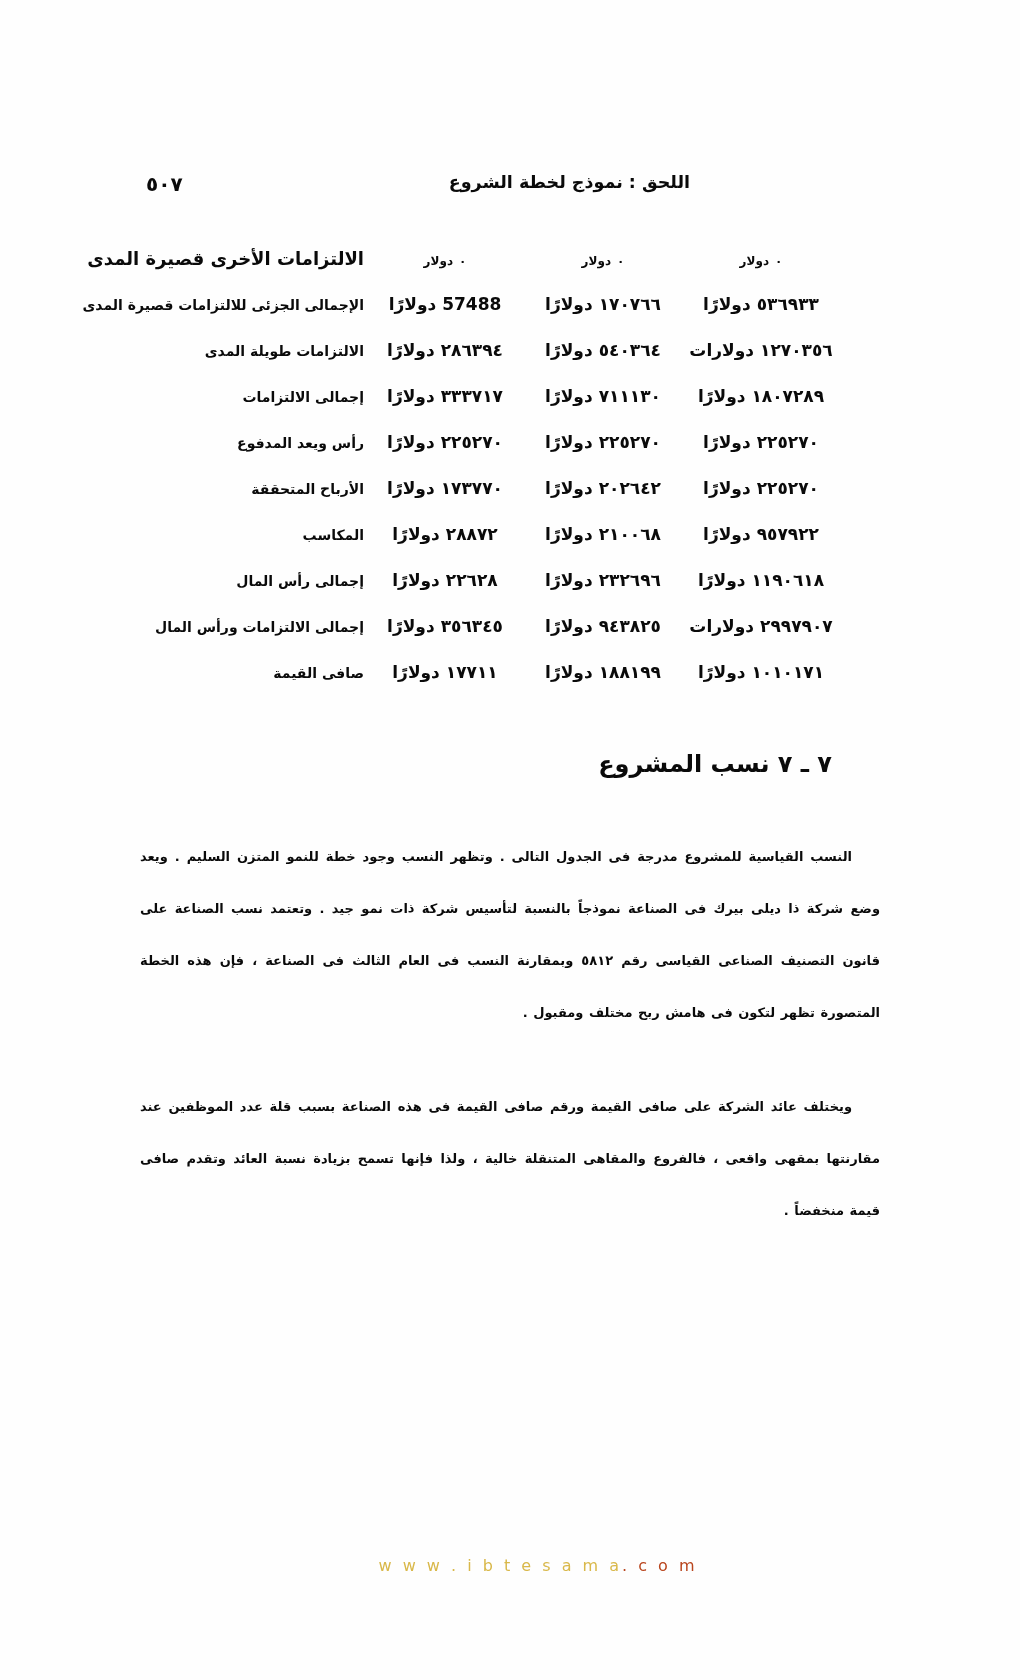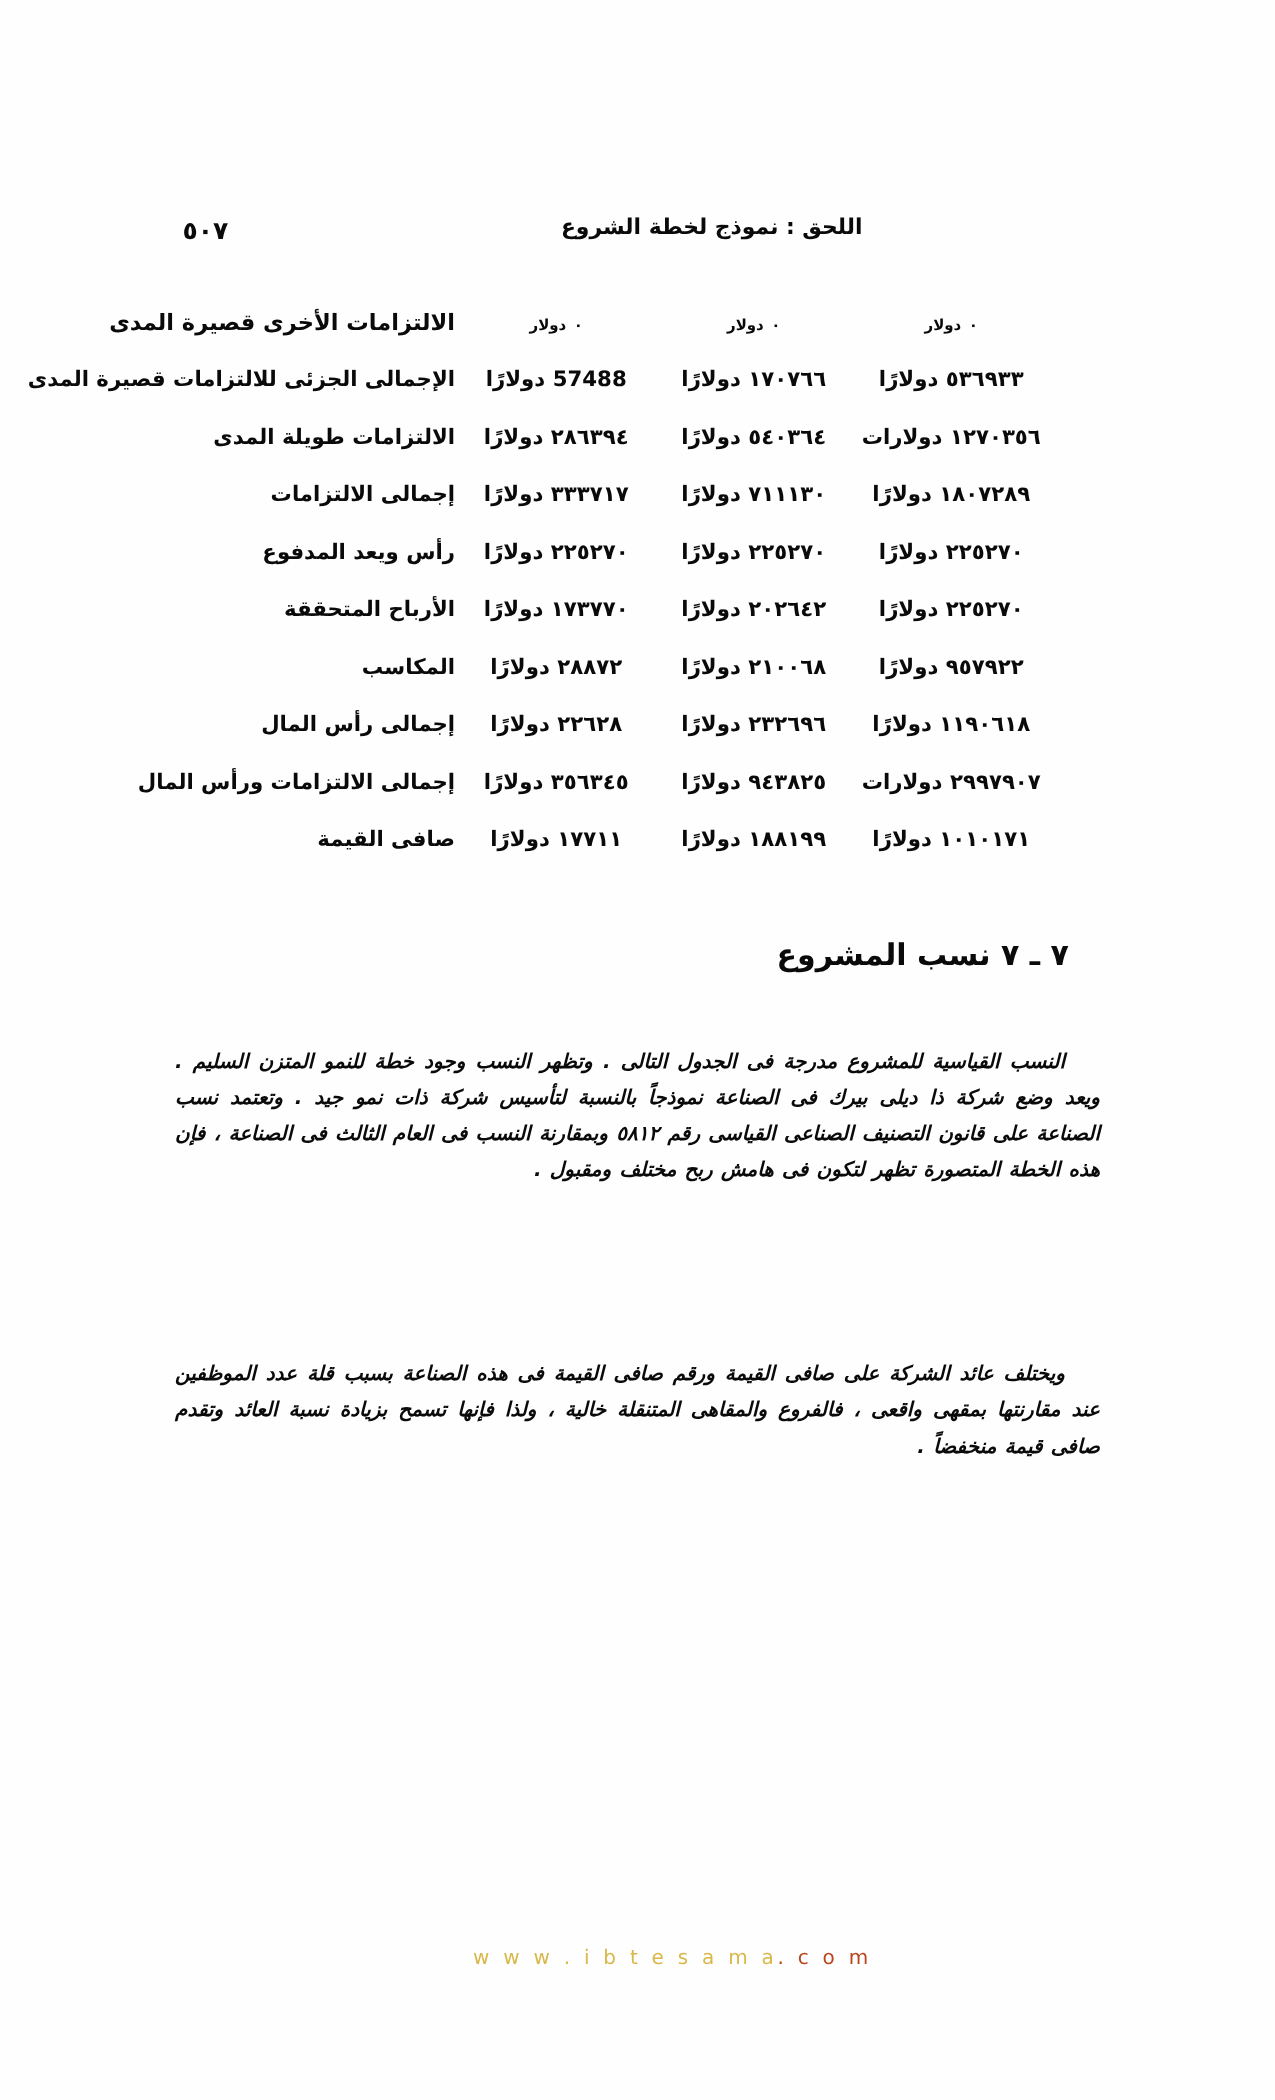--- a/index.html
+++ b/index.html
@@ -60,21 +60,21 @@
   .fin-row {
     display: flex;
     flex-direction: row;
     align-items: baseline;
     height: 46px;
   }
   .fin-label {
     width: 262px;
     flex: 0 0 262px;
     text-align: right;
-    font-size: 17px;
+    font-size: 14px;
     font-weight: bold;
     white-space: nowrap;
     padding-right: 2px;
   }
   .fin-cell {
     flex: 0 0 158px;
     width: 158px;
     text-align: center;
     font-size: 17px;
     font-weight: bold;
@@ -91,46 +91,45 @@
     font-size: 12px;
   }
   .fin-row.header-row .fin-label {
     font-size: 18px;
   }
 
   
   .section-heading {
     position: absolute;
     top: 750px;
-    right: 165px;
+    right: 188px;
     font-size: 24px;
     font-weight: bold;
     direction: rtl;
     white-space: nowrap;
     letter-spacing: 0.5px;
   }
 
   
   .body-block {
     position: absolute;
     right: 140px;
     left: 140px;
     direction: rtl;
   }
   #para-1 { top: 818px; }
   #para-2 { top: 1068px; }
 
   .para {
-    font-size: 16px;
-    font-weight: bold;
-    line-height: 29px;
+    font-size: 13px;
+    font-weight: bold;
+    line-height: 52px;
     text-align: justify;
     text-align-last: right;
     word-spacing: 1px;
-    font-style: italic;
   }
   .para.indented { text-indent: 28px; }
 
   
   .footer-url {
     position: absolute;
     top: 1556px;
     left: 0;
     width: 100%;
     text-align: center;

